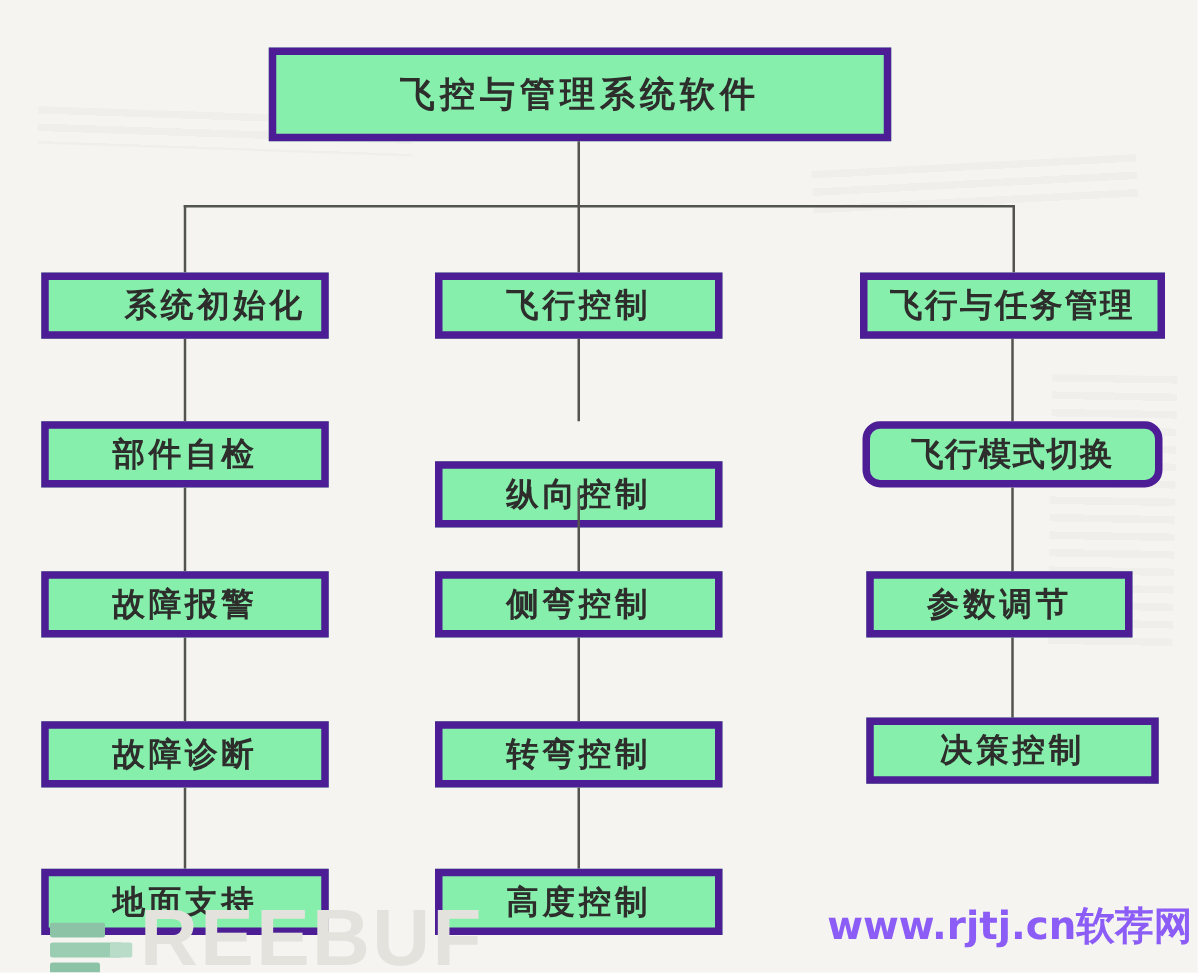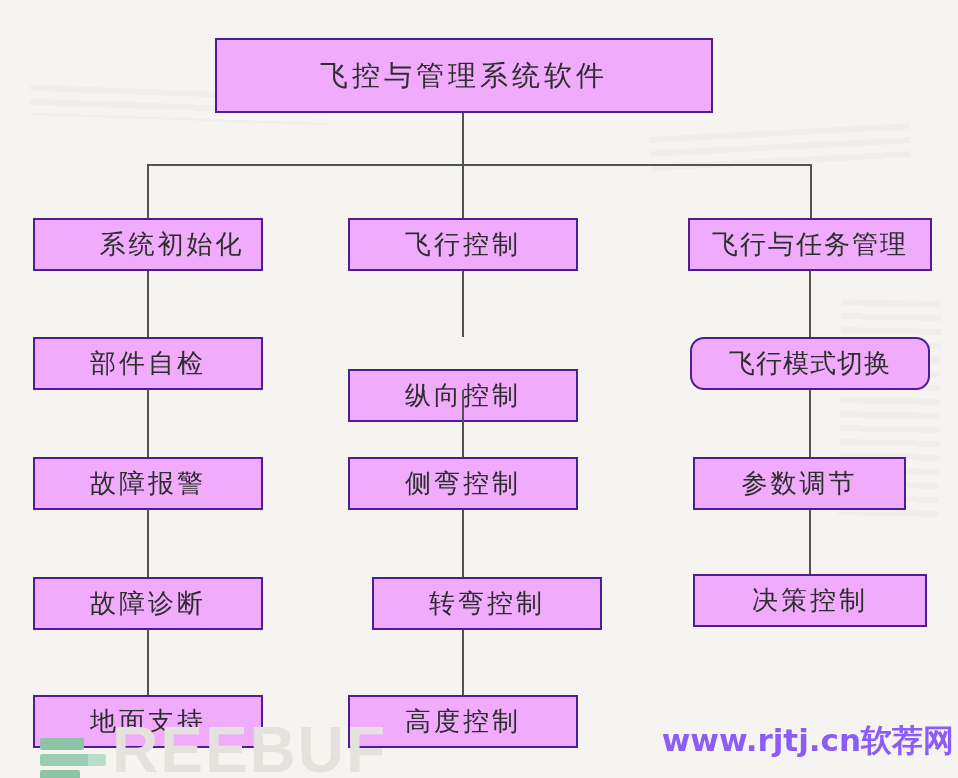--- a/index.html
+++ b/index.html
@@ -13,27 +13,27 @@
   
   .artifact{
     position:absolute;
     background:repeating-linear-gradient(180deg,#9a9a98 0 6px,transparent 6px 14px);
     opacity:0.06;
     pointer-events:none;
   }
   .node{
     position:absolute;
     box-sizing:border-box;
-    border:2px solid #4c1d95;
-    background:#f0abfc;
+    border:6px solid #4c1d95;
+    background:#86efac;
     display:flex;align-items:center;justify-content:center;
     color:#2d2d2c;
     font-size:26px;
     letter-spacing:3px;
-    font-weight:400;
+    font-weight:700;
   }
   .node.root{
     font-size:28px;
     letter-spacing:4px;
   }
   .line{
     position:absolute;
     background:#53534f;
   }
   .vline{width:2px;}
@@ -112,21 +112,21 @@
   </div>
   <div class="line vline" style="left:462px;top:271px;height:66px;"></div>
   <div class="node" style="left:348px;top:337px;width:230px;height:53px;margin-top:32px;">
     <span>纵向控制</span>
   </div>
   <div class="line vline" style="left:462px;top:390px;height:67px;"></div>
   <div class="node" style="left:348px;top:457px;width:230px;height:53px;">
     <span>侧弯控制</span>
   </div>
   <div class="line vline" style="left:462px;top:510px;height:67px;"></div>
-  <div class="node" style="left:348px;top:577px;width:230px;height:53px;margin-left:24px;">
+  <div class="node" style="left:348px;top:577px;width:230px;height:53px;">
     <span>转弯控制</span>
   </div>
   <div class="line vline" style="left:462px;top:630px;height:65px;"></div>
   <div class="node" style="left:348px;top:695px;width:230px;height:53px;text-align:right;">
     <span>高度控制</span>
   </div>
 
   <div class="node" style="left:688px;top:218px;width:244px;height:53px;letter-spacing:2px;">
     <span>飞行与任务管理</span>
   </div>

